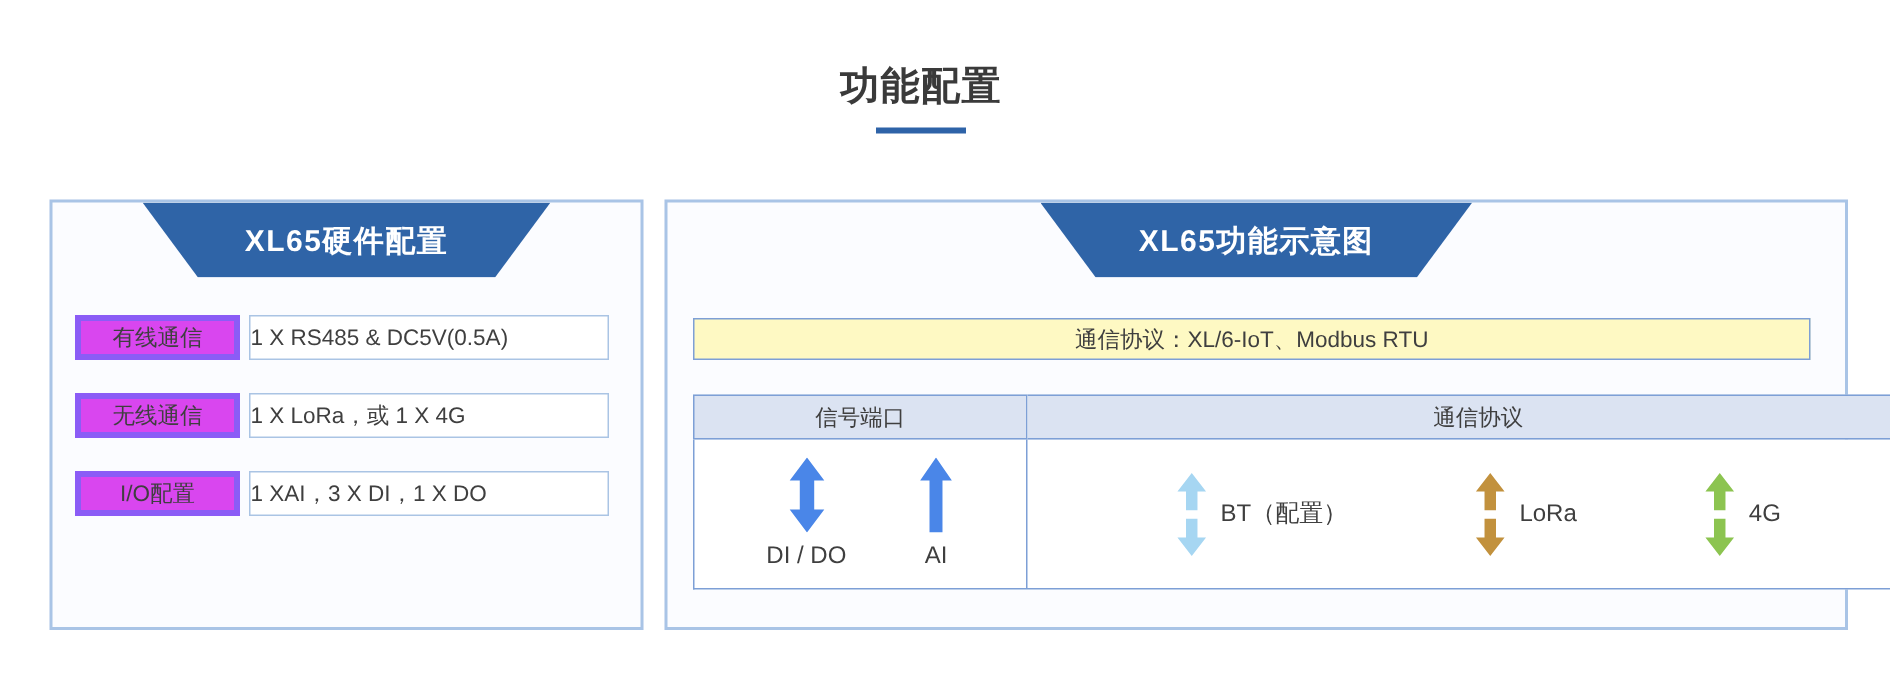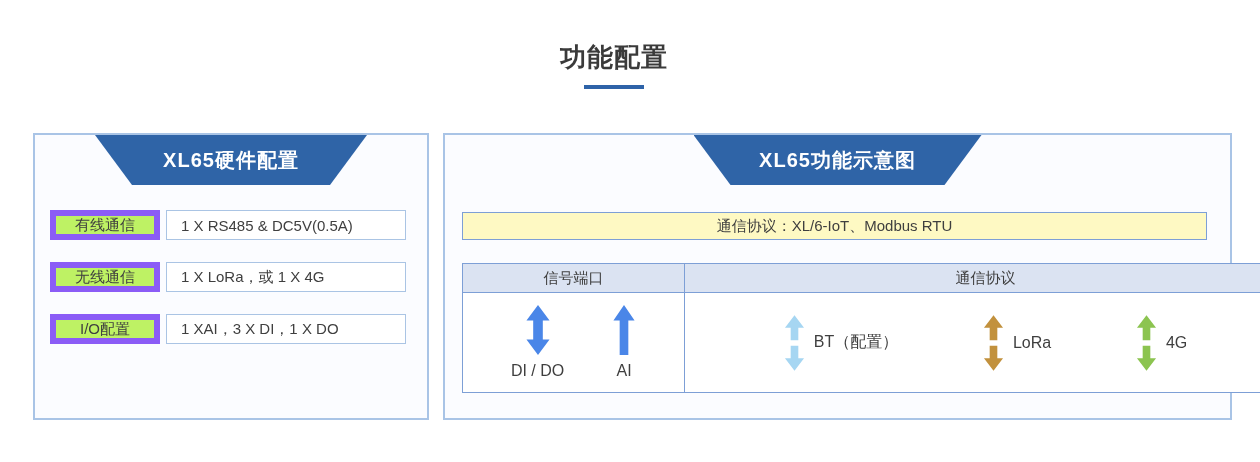--- a/index.html
+++ b/index.html
@@ -69,36 +69,35 @@
     top: 75px;
     width: 364px;
   }
   .row {
     display: flex;
     height: 30px;
     margin-bottom: 22px;
   }
   .row-label {
     width: 110px;
-    background: #bef264;
-    border: 6px solid #8b5cf6;
+    background: #d946ef;
+    border: 4px solid #8b5cf6;
     display: flex;
     align-items: center;
     justify-content: center;
     font-size: 15px;
     color: #3f3f3f;
   }
   .row-value {
     width: 240px;
     margin-left: 6px;
     background: #ffffff;
     border: 1px solid #aac4e4;
     display: flex;
     align-items: center;
-    padding-left: 14px;
     font-size: 15px;
     color: #3f3f3f;
   }
 
   
   .protocol-bar {
     position: absolute;
     left: 17px;
     top: 77px;
     width: 745px;

